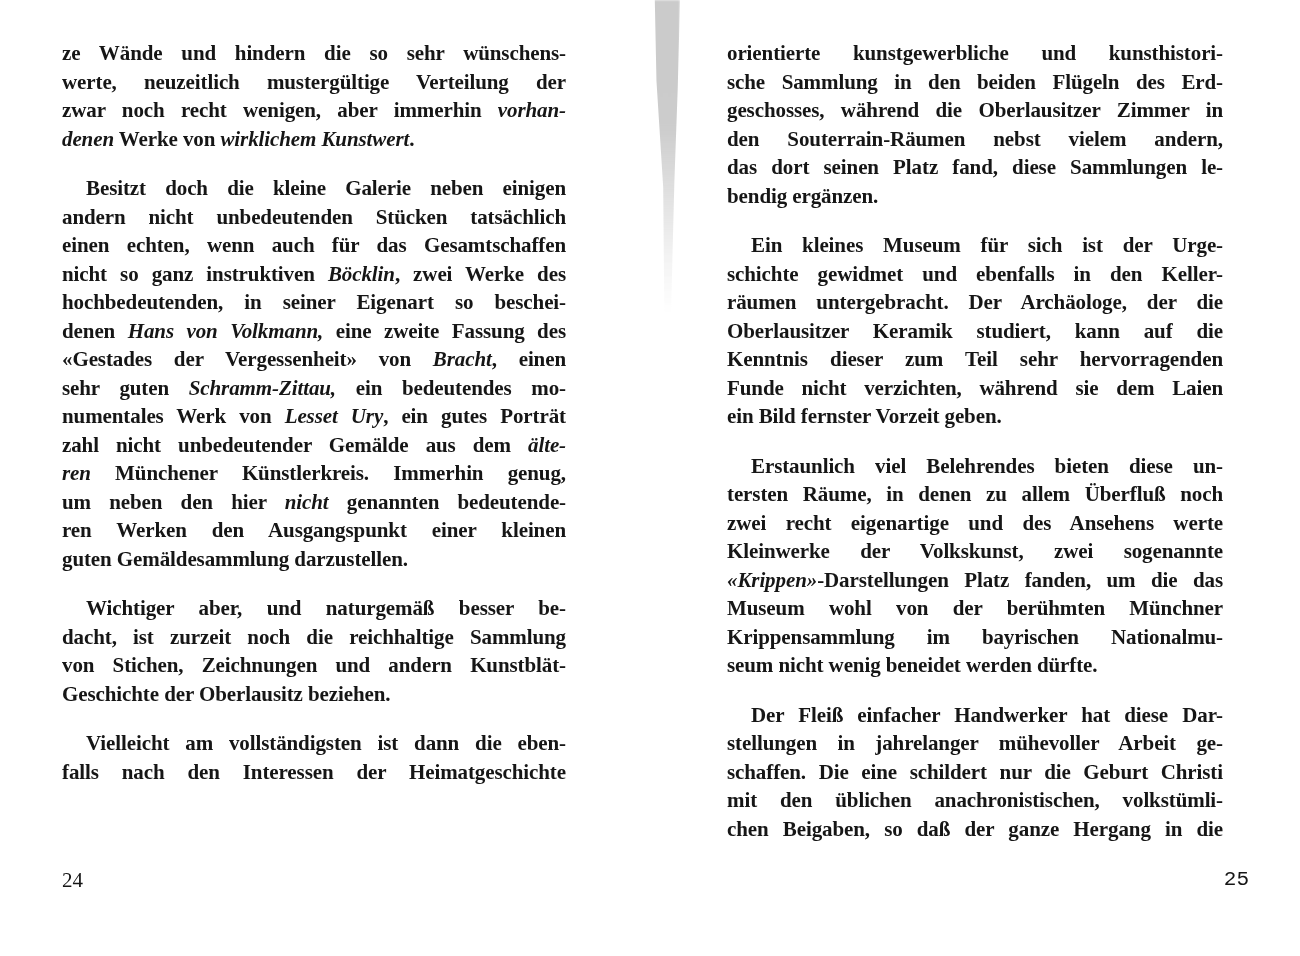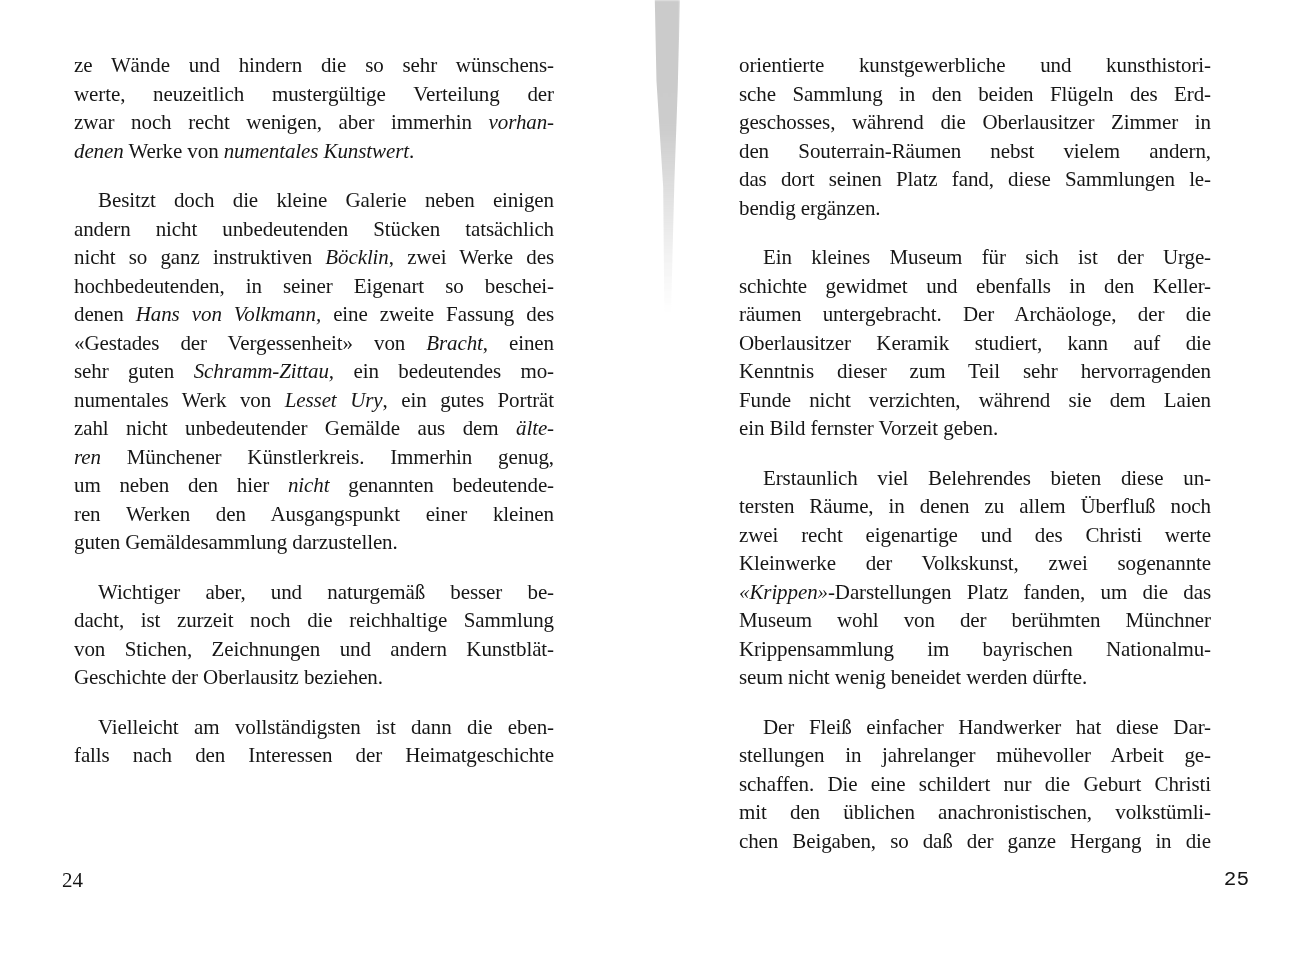--- a/index.html
+++ b/index.html
@@ -42,21 +42,21 @@
     height: 956px;
   }
   .page-left  { left: 62px;  width: 504px; }
   .page-right { left: 727px; width: 496px; }
   .text-block {
     position: absolute;
     top: 39px;
     left: 0;
     right: 0;
   }
-  .paragraph { margin: 12px; }
+  .paragraph { margin: 0; font-weight: bold; }
   .paragraph + .paragraph { margin-top: 21px; }
   .line {
     font-size: 21px;
     line-height: 28.5px;
     letter-spacing: -0.1px;
     white-space: nowrap;
     text-align: justify;
     text-align-last: justify;
   }
   .line.last { text-align-last: left; }
@@ -77,25 +77,26 @@
 
 <div class="spread">
   <div class="gutter-shadow"></div>
 
   <section class="page page-left">
     <div class="text-block">
         <div class="paragraph">
           <div class="line"><span>ze Wände und hindern die so sehr wünschens-</span></div>
           <div class="line"><span>werte, neuzeitlich mustergültige Verteilung der</span></div>
           <div class="line"><span>zwar noch recht wenigen, aber immerhin </span><i>vorhan-</i></div>
-          <div class="line last"><i>denen</i><span> Werke von </span><i>numentales Kunstwert</i><span>.</span></div>
+          <div class="line last"><i>denen</i><span> Werke von </span><i>wirklichem Kunstwert</i><span>.</span></div>
         </div>
         <div class="paragraph">
           <div class="line indent"><span>Besitzt doch die kleine Galerie neben einigen</span></div>
           <div class="line"><span>andern nicht unbedeutenden Stücken tatsächlich</span></div>
+          <div class="line"><span>einen echten, wenn auch für das Gesamtschaffen</span></div>
           <div class="line"><span>nicht so ganz instruktiven </span><i>Böcklin</i><span>, zwei Werke des</span></div>
           <div class="line"><span>hochbedeutenden, in seiner Eigenart so beschei-</span></div>
           <div class="line"><span>denen </span><i>Hans von Volkmann,</i><span> eine zweite Fassung des</span></div>
           <div class="line"><span>«Gestades der Vergessenheit» von </span><i>Bracht</i><span>, einen</span></div>
           <div class="line"><span>sehr guten </span><i>Schramm-Zittau,</i><span> ein bedeutendes mo-</span></div>
           <div class="line"><span>numentales Werk von </span><i>Lesset Ury</i><span>, ein gutes Porträt</span></div>
           <div class="line"><span>zahl nicht unbedeutender Gemälde aus dem </span><i>älte-</i></div>
           <div class="line"><i>ren</i><span> Münchener Künstlerkreis. Immerhin genug,</span></div>
           <div class="line"><span>um neben den hier </span><i>nicht</i><span> genannten bedeutende-</span></div>
           <div class="line"><span>ren Werken den Ausgangspunkt einer kleinen</span></div>
@@ -130,21 +131,21 @@
           <div class="line"><span>schichte gewidmet und ebenfalls in den Keller-</span></div>
           <div class="line"><span>räumen untergebracht. Der Archäologe, der die</span></div>
           <div class="line"><span>Oberlausitzer Keramik studiert, kann auf die</span></div>
           <div class="line"><span>Kenntnis dieser zum Teil sehr hervorragenden</span></div>
           <div class="line"><span>Funde nicht verzichten, während sie dem Laien</span></div>
           <div class="line last"><span>ein Bild fernster Vorzeit geben.</span></div>
         </div>
         <div class="paragraph">
           <div class="line indent"><span>Erstaunlich viel Belehrendes bieten diese un-</span></div>
           <div class="line"><span>tersten Räume, in denen zu allem Überfluß noch</span></div>
-          <div class="line"><span>zwei recht eigenartige und des Christi werte</span></div>
+          <div class="line"><span>zwei recht eigenartige und des Ansehens werte</span></div>
           <div class="line"><span>Kleinwerke der Volkskunst, zwei sogenannte</span></div>
           <div class="line"><i>«Krippen»</i><span>-Darstellungen Platz fanden, um die das</span></div>
           <div class="line"><span>Museum wohl von der berühmten Münchner</span></div>
           <div class="line"><span>Krippensammlung im bayrischen Nationalmu-</span></div>
           <div class="line last"><span>seum nicht wenig beneidet werden dürfte.</span></div>
         </div>
         <div class="paragraph">
           <div class="line indent"><span>Der Fleiß einfacher Handwerker hat diese Dar-</span></div>
           <div class="line"><span>stellungen in jahrelanger mühevoller Arbeit ge-</span></div>
           <div class="line"><span>schaffen. Die eine schildert nur die Geburt Christi</span></div>

